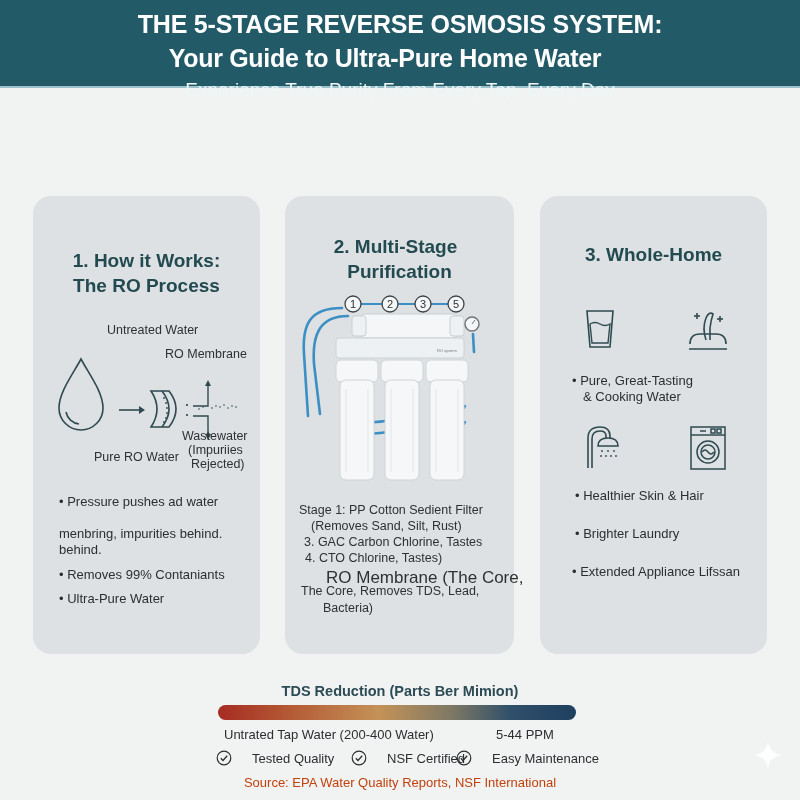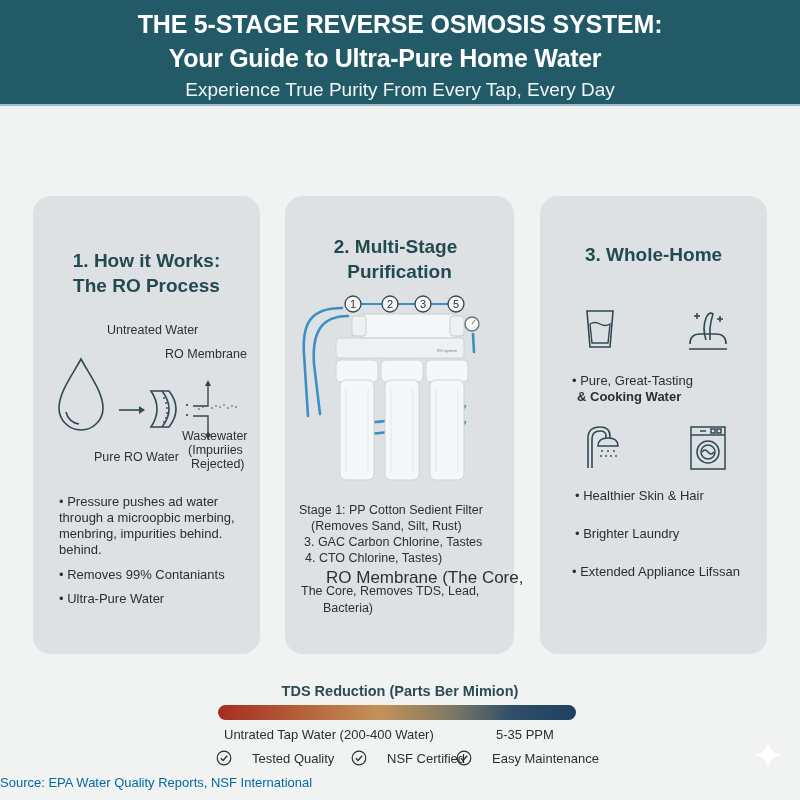--- a/index.html
+++ b/index.html
@@ -4,21 +4,21 @@
 <style>
   * { box-sizing: border-box; margin: 0; padding: 0; }
   html, body { width: 800px; height: 800px; overflow: hidden; }
   body {
     font-family: "Liberation Sans", sans-serif;
     background: #f1f2f2;
     position: relative;
     color: #2b2f31;
   }
   .header {
-    position: absolute; left: 0; top: 0; width: 800px; height: 106px;
+    position: absolute; left: 0; top: 0; width: 800px; height: 88px;
     background: #235a67;
     border-bottom: 2px solid #9cc3cc;
     text-align: center; color: #ffffff;
   }
   .header .t1 {
     position: absolute; left: 0; right: 0; top: 10px;
     font-size: 25px; font-weight: bold; letter-spacing: -0.2px;
   }
   .header .t2 {
     position: absolute; left: 0; right: 30px; top: 44px;
@@ -49,21 +49,21 @@
     font-size: 14.5px; font-weight: bold; color: #2c4b55;
   }
   .tds-bar {
     position: absolute; left: 218px; top: 705px; width: 358px; height: 15px;
     border-radius: 8px;
     background: linear-gradient(90deg, #a62c22 0%, #b45a35 20%, #c49258 45%, #7f7964 65%, #2f4f6a 82%, #1e3f5f 100%);
   }
   .tds-left { position: absolute; left: 224px; top: 727px; font-size: 13px; color: #2b2f31; }
   .tds-right { position: absolute; left: 496px; top: 727px; font-size: 13px; color: #2b2f31; }
   .badge { position: absolute; top: 750px; font-size: 13px; color: #2b2f31; display: flex; align-items: center; gap: 20px; }
-  .source { position: absolute; left: 0; right: 0; top: 775px; font-size: 13px; color: #0369a1; }
+  .source { position: absolute; left: 0; right: 0; top: 775px; text-align: center; font-size: 13px; color: #c2410c; }
   .sparkle { position: absolute; left: 753px; top: 740px; }
 </style>
 </head>
 <body>
 
 <div class="header">
   <div class="t1">THE 5-STAGE REVERSE OSMOSIS SYSTEM:</div>
   <div class="t2">Your Guide to Ultra-Pure Home Water</div>
   <div class="t3">Experience True Purity From Every Tap, Every Day</div>
 </div>
@@ -119,21 +119,20 @@
         <circle cx="183" cy="53" r="0.8"></circle>
     </g>
   </svg>
 
   <div class="txt" style="left:149px; top:233px;">Wastewater</div>
   <div class="txt" style="left:155px; top:247px;">(Impuriies</div>
   <div class="txt" style="left:158px; top:261px;">Rejected)</div>
   <div class="txt" style="left:61px; top:254px;">Pure RO Water</div>
 
   <div class="bul" style="left:26px; top:298px;">• Pressure pushes ad water</div>
-  <div class="bul" style="left:26px; top:314px;">through a microopbic merbing,</div>
   <div class="bul" style="left:26px; top:330px;">menbring, impurities behind.</div>
   <div class="bul" style="left:26px; top:346px;">behind.</div>
   <div class="bul" style="left:26px; top:371px;">• Removes 99% Contaniants</div>
   <div class="bul" style="left:26px; top:395px;">• Ultra-Pure Water</div>
 </div>
 
 <div class="card c2">
   <h2 style="top:38px;">
     <div style="margin-left:-8px;">2. Multi-Stage</div>
     <div>Purification</div>
@@ -217,21 +216,21 @@
       <line x1="1" y1="41" x2="39" y2="41"></line>
       <path d="M18 32 Q 14 20 18 10 Q 21 3 25 6 Q 23 12 22 20 L 22 32"></path>
       <line x1="6" y1="8" x2="12" y2="8"></line>
         <line x1="9" y1="5" x2="9" y2="11"></line>
       <line x1="29" y1="11" x2="35" y2="11"></line>
         <line x1="32" y1="8" x2="32" y2="14"></line>
     </g>
   </svg>
 
   <div class="bul" style="left:32px; top:177px;">• Pure, Great-Tasting</div>
-  <div class="bul" style="left:37px; top:193px;font-weight:bold;">&amp; Cooking Water</div>
+  <div class="bul" style="left:43px; top:193px;">&amp; Cooking Water</div>
 
   <svg class="svgabs" style="left:44px; top:228px;" width="40" height="46" viewBox="0 0 40 46">
     <g fill="none" stroke="#2f4a50" stroke-width="1.6">
       <path d="M4 44 L4 14 Q 4 3 16 3 Q 26 3 26 12 L26 14"></path>
       <path d="M8 44 L8 15 Q 8 7 16 7 Q 22 7 22 12 L22 14"></path>
       <path d="M14 22 Q 14 14 24 14 Q 34 14 34 22 Z"></path>
     </g>
     <g fill="#2f4a50">
       <circle cx="18" cy="27" r="0.9"></circle>
         <circle cx="24" cy="27" r="0.9"></circle>
@@ -257,21 +256,21 @@
   </svg>
 
   <div class="bul" style="left:35px; top:292px;">• Healthier Skin &amp; Hair</div>
   <div class="bul" style="left:35px; top:330px;">• Brighter Laundry</div>
   <div class="bul" style="left:32px; top:368px;">• Extended Appliance Lifssan</div>
 </div>
 
 <div class="tds-title">TDS Reduction (Parts Ber Mimion)</div>
 <div class="tds-bar"></div>
 <div class="tds-left">Untrated Tap Water (200-400 Water)</div>
-<div class="tds-right">5-35 PPM</div>
+<div class="tds-right">5-44 PPM</div>
 
 <div class="badge" style="left:216px;">
   <svg width="16" height="16" viewBox="0 0 16 16">
     <circle cx="8" cy="8" r="6.8" fill="none" stroke="#2b2f31" stroke-width="1.2"></circle>
     <path d="M4.8 8.3 L7 10.5 L11.2 5.8" fill="none" stroke="#2b2f31" stroke-width="1.3"></path>
   </svg>
   <span>Tested Quality</span>
 </div>
 <div class="badge" style="left:351px;">
   <svg width="16" height="16" viewBox="0 0 16 16">

